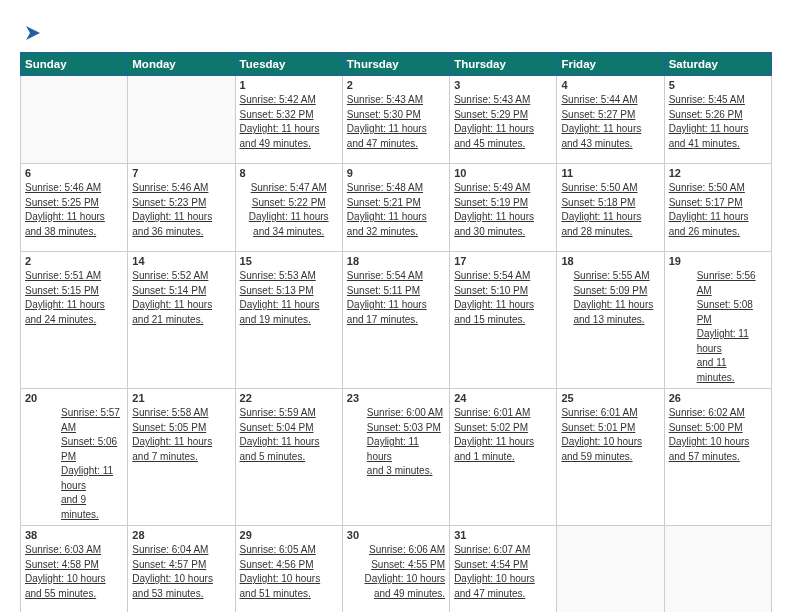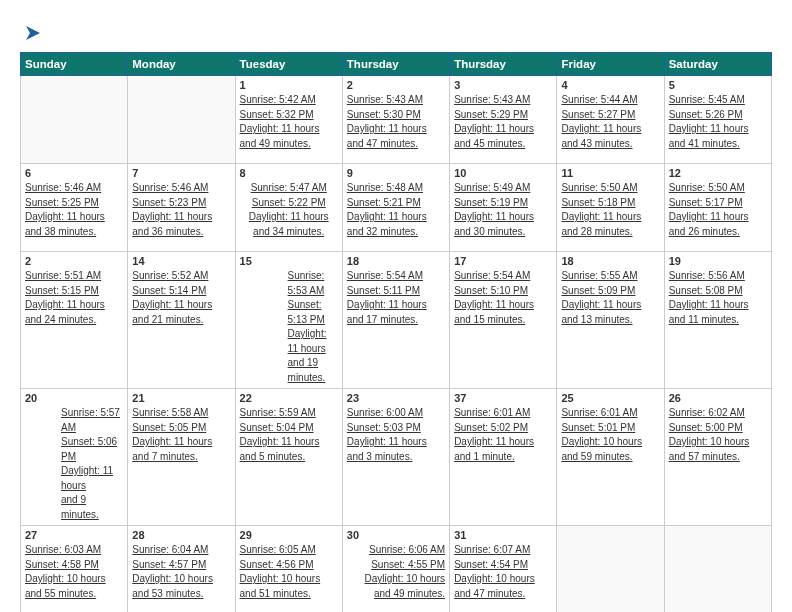--- a/index.html
+++ b/index.html
@@ -235,49 +235,49 @@
           </td>
           <td>
             <span class="day-num">14</span>
             <div class="day-info" style="white-space: pre-line;">Sunrise: 5:52 AM
 Sunset: 5:14 PM
 Daylight: 11 hours
 and 21 minutes.</div>
           </td>
           <td>
             <span class="day-num">15</span>
-            <div class="day-info" style="white-space: pre-line; margin-left: 48px;">Sunrise: 5:53 AM
+            <div class="day-info" style="white-space: pre-line;">Sunrise: 5:53 AM
 Sunset: 5:13 PM
 Daylight: 11 hours
 and 19 minutes.</div>
           </td>
           <td>
             <span class="day-num">18</span>
             <div class="day-info" style="white-space: pre-line;">Sunrise: 5:54 AM
 Sunset: 5:11 PM
 Daylight: 11 hours
 and 17 minutes.</div>
           </td>
           <td>
             <span class="day-num">17</span>
             <div class="day-info" style="white-space: pre-line;">Sunrise: 5:54 AM
 Sunset: 5:10 PM
 Daylight: 11 hours
 and 15 minutes.</div>
           </td>
           <td>
             <span class="day-num">18</span>
-            <div class="day-info" style="white-space: pre-line;">Sunrise: 5:55 AM
+            <div class="day-info" style="white-space: pre-line; margin-left: 12px;">Sunrise: 5:55 AM
 Sunset: 5:09 PM
 Daylight: 11 hours
 and 13 minutes.</div>
           </td>
           <td>
             <span class="day-num">19</span>
-            <div class="day-info" style="white-space: pre-line;">Sunrise: 5:56 AM
+            <div class="day-info" style="white-space: pre-line; margin-left: 28px;">Sunrise: 5:56 AM
 Sunset: 5:08 PM
 Daylight: 11 hours
 and 11 minutes.</div>
           </td>
         </tr>
         <tr>
           <td>
             <span class="day-num">20</span>
             <div class="day-info" style="white-space: pre-line; margin-left: 36px;">Sunrise: 5:57 AM
 Sunset: 5:06 PM
@@ -293,27 +293,27 @@
           </td>
           <td>
             <span class="day-num">22</span>
             <div class="day-info" style="white-space: pre-line;">Sunrise: 5:59 AM
 Sunset: 5:04 PM
 Daylight: 11 hours
 and 5 minutes.</div>
           </td>
           <td>
             <span class="day-num">23</span>
-            <div class="day-info" style="white-space: pre-line;">Sunrise: 6:00 AM
+            <div class="day-info" style="white-space: pre-line; margin-left: 20px;">Sunrise: 6:00 AM
 Sunset: 5:03 PM
 Daylight: 11 hours
 and 3 minutes.</div>
           </td>
           <td>
-            <span class="day-num">37</span>
+            <span class="day-num">24</span>
             <div class="day-info" style="white-space: pre-line;">Sunrise: 6:01 AM
 Sunset: 5:02 PM
 Daylight: 11 hours
 and 1 minute.</div>
           </td>
           <td>
             <span class="day-num">25</span>
             <div class="day-info" style="white-space: pre-line;">Sunrise: 6:01 AM
 Sunset: 5:01 PM
 Daylight: 10 hours
@@ -322,21 +322,21 @@
           <td>
             <span class="day-num">26</span>
             <div class="day-info" style="white-space: pre-line;">Sunrise: 6:02 AM
 Sunset: 5:00 PM
 Daylight: 10 hours
 and 57 minutes.</div>
           </td>
         </tr>
         <tr>
           <td>
-            <span class="day-num">27</span>
+            <span class="day-num">38</span>
             <div class="day-info" style="white-space: pre-line;">Sunrise: 6:03 AM
 Sunset: 4:58 PM
 Daylight: 10 hours
 and 55 minutes.</div>
           </td>
           <td>
             <span class="day-num">28</span>
             <div class="day-info" style="white-space: pre-line;">Sunrise: 6:04 AM
 Sunset: 4:57 PM
 Daylight: 10 hours

